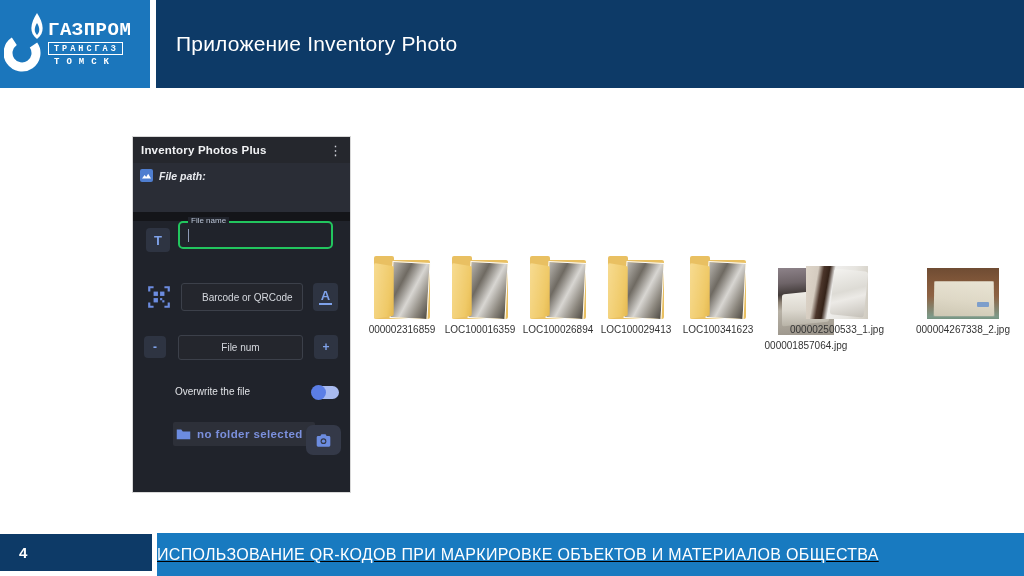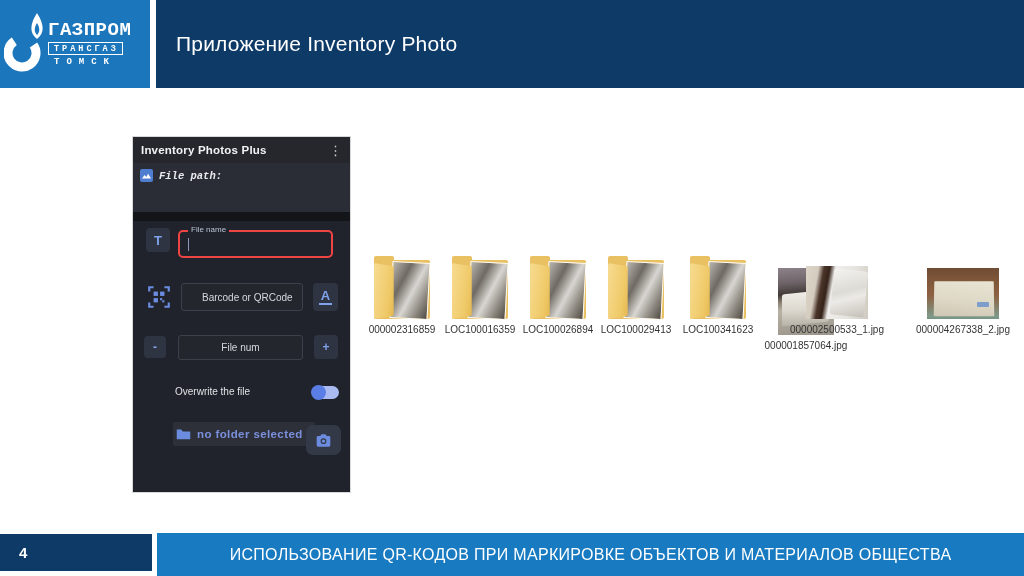--- a/index.html
+++ b/index.html
@@ -20,36 +20,36 @@
   .slide-title{color:#fff;font-size:21px;padding-left:20px;letter-spacing:.2px;}
 
   
   .app{position:absolute;left:133px;top:137px;width:217px;height:355px;background:#20232b;
        box-shadow:0 0 0 1px #d8d8d8;font-family:"Liberation Sans",sans-serif;}
   .app-topbar{position:absolute;left:0;top:0;width:100%;height:26px;background:#25272d;
               display:flex;align-items:center;box-sizing:border-box;padding:0 8px;}
   .app-title{color:#f2f3f5;font-size:11.5px;font-weight:bold;letter-spacing:.2px;}
   .kebab{margin-left:auto;color:#d0d3da;font-size:13px;line-height:1;cursor:pointer;}
   .app-filepath{position:absolute;left:0;top:26px;width:100%;height:49px;background:#2a2d36;
-                box-sizing:border-box;padding:6px 7px;display:flex;align-items:flex-start;gap:6px;font-family:Liberation Mono, monospace;}
+                box-sizing:border-box;padding:6px 7px;display:flex;align-items:flex-start;gap:6px;}
   .fp-icon{width:13px;height:13px;flex:0 0 auto;}
   .fp-label{color:#e8eaee;font-size:10.5px;font-weight:bold;font-style:italic;margin-top:1px;}
   .app-gap{position:absolute;left:0;top:75px;width:100%;height:9px;background:#141519;}
   .app-body{position:absolute;left:0;top:84px;width:100%;height:271px;background:#20232b;}
 
   .sq-btn{position:absolute;background:#2e3442;border-radius:4px;color:#7fa2ea;
           display:flex;align-items:center;justify-content:center;font-weight:bold;cursor:pointer;}
   .btn-t{left:13px;top:7px;width:24px;height:24px;font-size:13px;}
   .btn-a{left:180px;top:62px;width:25px;height:28px;font-size:13px;}
   .btn-a span{border-bottom:2px solid #7fa2ea;padding:0 2px 1px 2px;line-height:1;}
   .btn-minus{left:11px;top:115px;width:22px;height:22px;font-size:12px;}
   .btn-plus{left:181px;top:114px;width:24px;height:24px;font-size:12px;}
   .btn-qr{left:12px;top:61px;width:28px;height:30px;background:transparent;}
 
-  .fn-field{position:absolute;left:45px;top:9px;width:155px;height:28px;border:2px solid #ef4444;
+  .fn-field{position:absolute;left:45px;top:0;width:155px;height:28px;border:2px solid #22c55e;
             border-radius:5px;box-sizing:border-box;background:#20232b;cursor:text;}
   .fn-label{position:absolute;top:-6px;left:8px;background:#20232b;padding:0 3px;
             font-size:8px;color:#b9c3d4;line-height:1;}
   .fn-cursor{position:absolute;left:8px;top:6px;width:1px;height:13px;background:#8d99b5;}
 
   .dark-field{position:absolute;border:1px solid #3c404a;background:#24262d;border-radius:3px;
               box-sizing:border-box;color:#d5d8de;font-size:10px;display:flex;align-items:center;cursor:text;}
   .barcode-field{left:48px;top:62px;width:122px;height:28px;padding-left:20px;}
   .filenum-field{left:45px;top:114px;width:125px;height:25px;justify-content:center;}
 
@@ -102,21 +102,21 @@
       background:linear-gradient(187deg,#e9e4d4 0%,#ded8c6 55%,#cdc7b3 100%);
       transform:perspective(120px) rotateX(4deg);border-radius:1px;}
   .t3::after{content:"";position:absolute;right:10px;bottom:12px;width:12px;height:5px;
       background:#7d9ecb;border-radius:1px;}
 
   
   .footer-num{position:absolute;left:0;top:534px;width:152px;height:37px;background:#0d3a67;
               display:flex;align-items:center;}
   .footer-num span{color:#fff;font-size:15px;font-weight:bold;padding-left:19px;}
   .footer-band{position:absolute;left:157px;top:533px;width:867px;height:43px;background:#187ac0;
-               display:flex;align-items:center;justify-content:center;}
+               display:flex;align-items:center;justify-content:flex-start;text-decoration:underline;}
   .footer-text{color:#fff;font-size:16px;letter-spacing:.3px;text-align:center;}
 </style>
 </head>
 <body>
 
 <div class="slide">
 
   <div class="logo-block">
     <svg class="logo-mark" viewBox="0 0 46 66">
       <circle cx="18" cy="42" r="14" fill="none" stroke="#fff" stroke-width="9" stroke-dasharray="66 22" transform="rotate(-35 18 42)"></circle>

